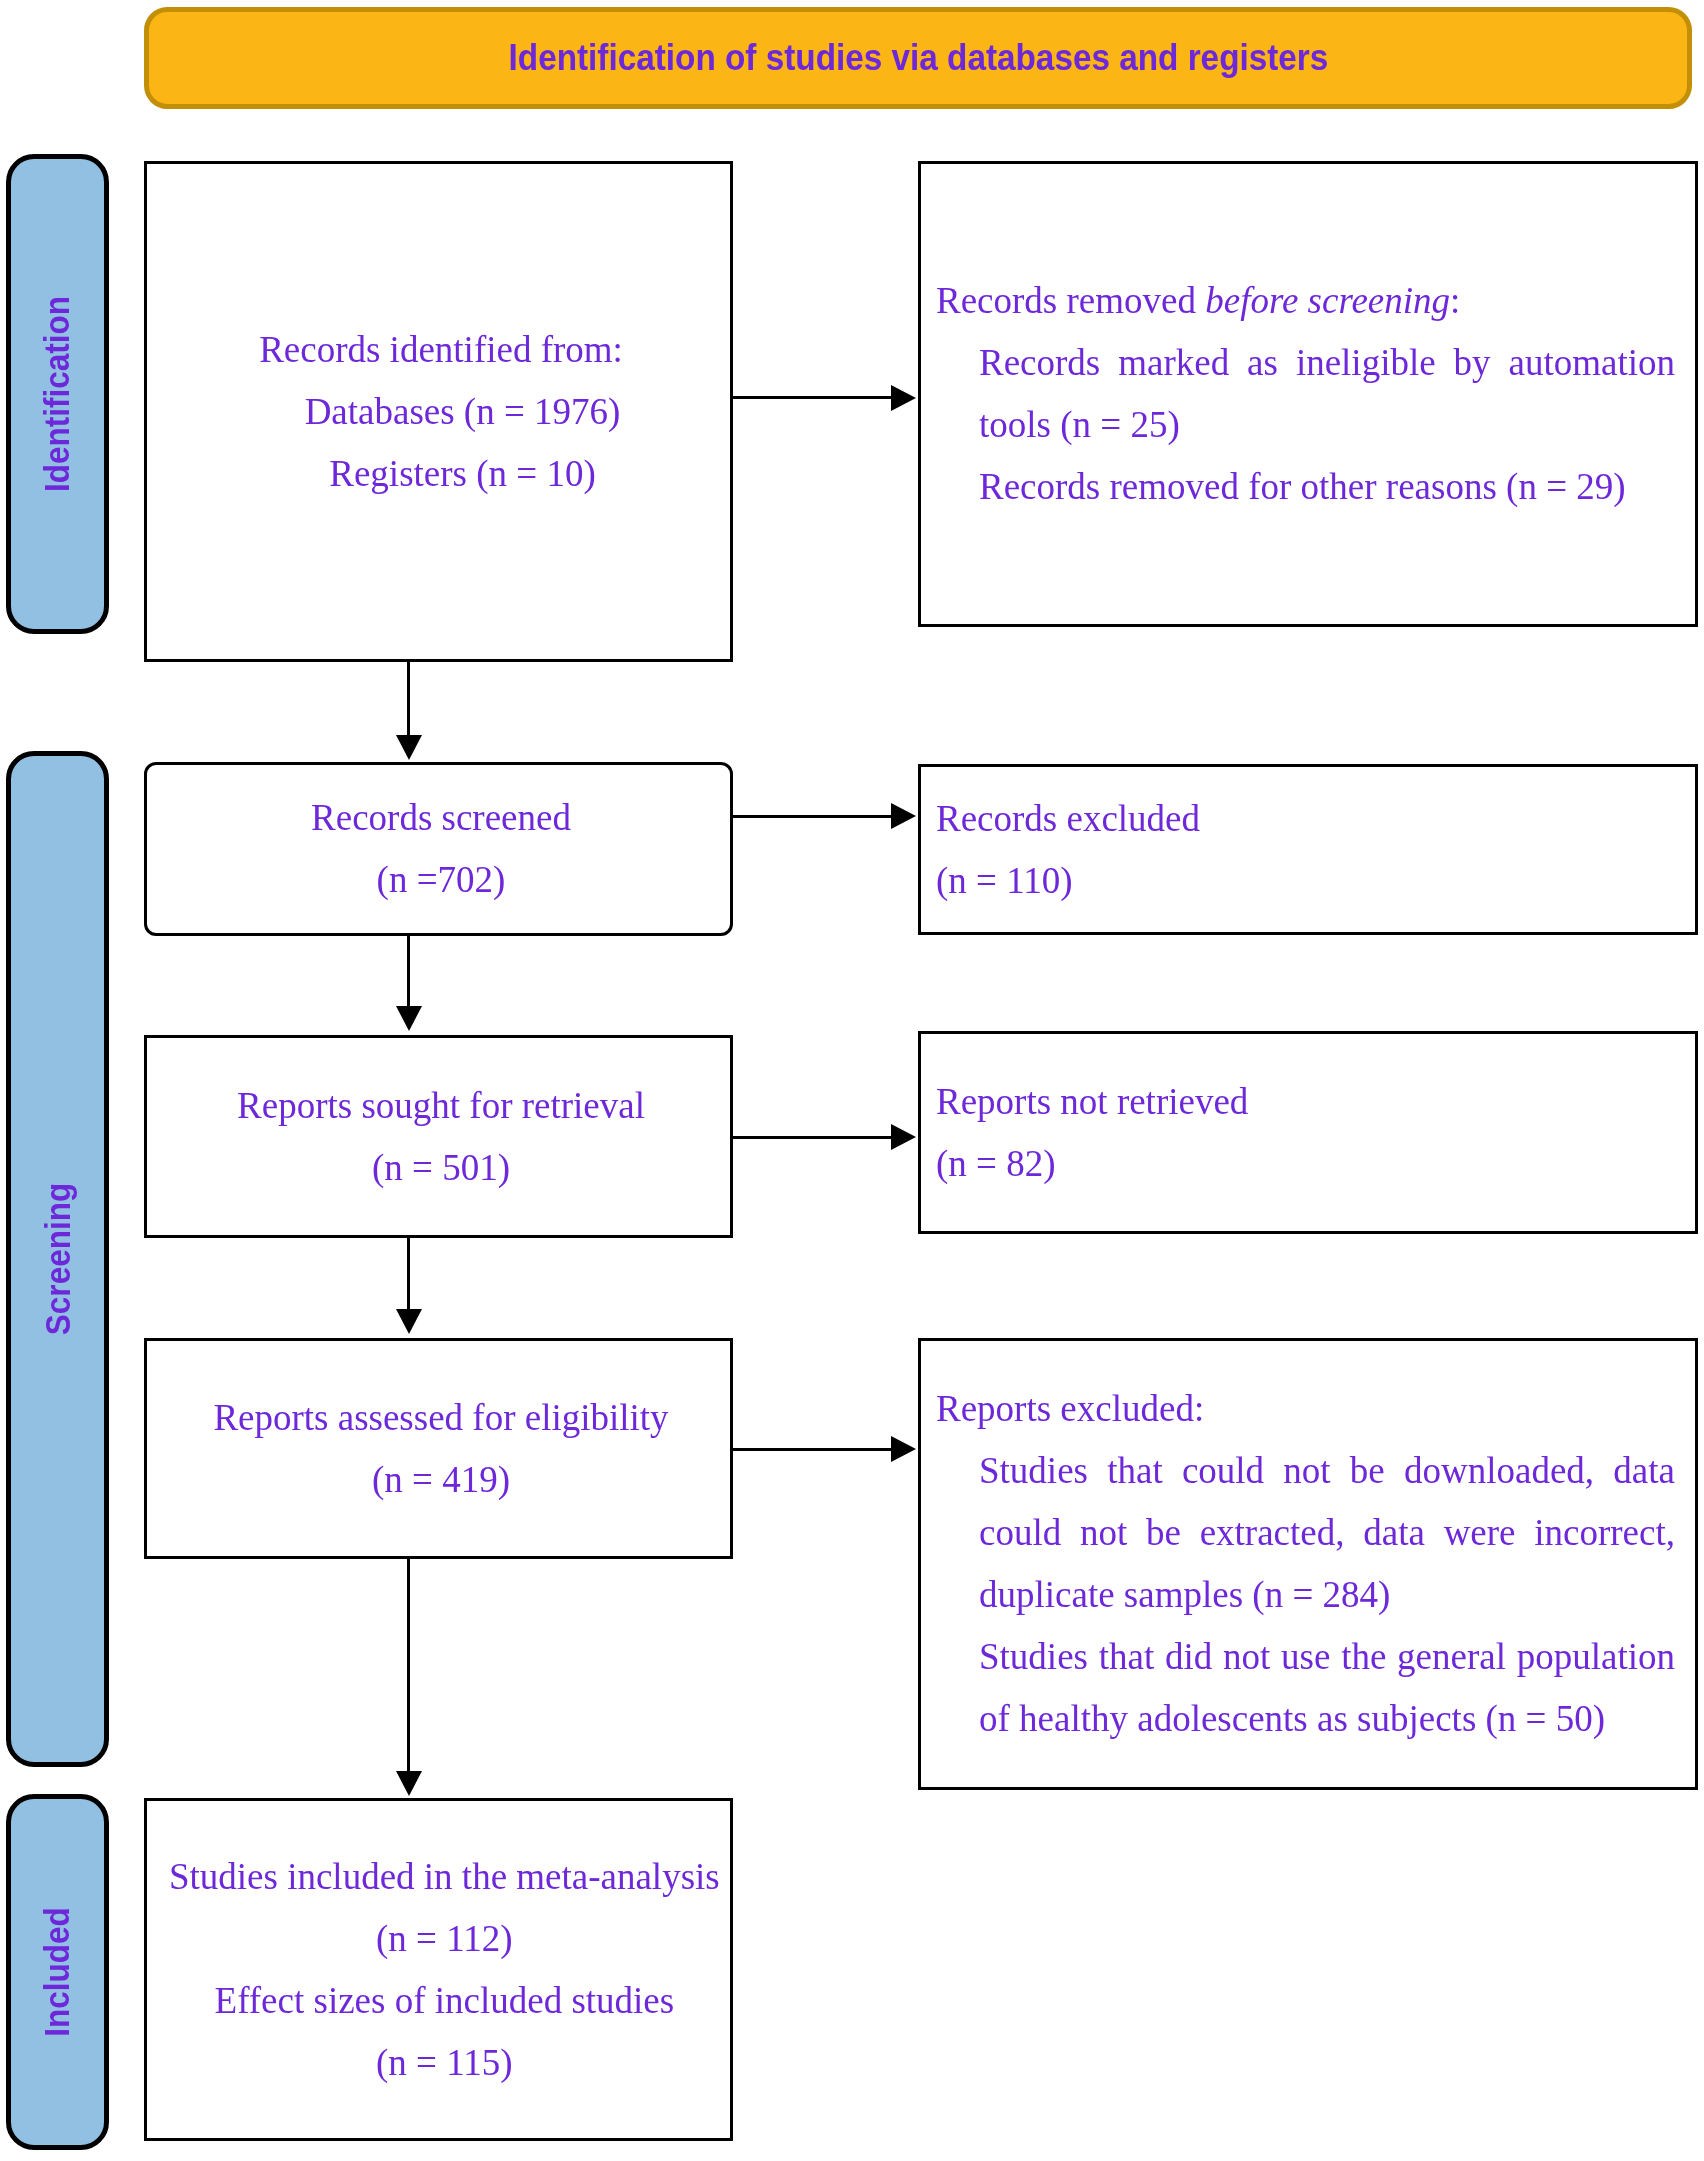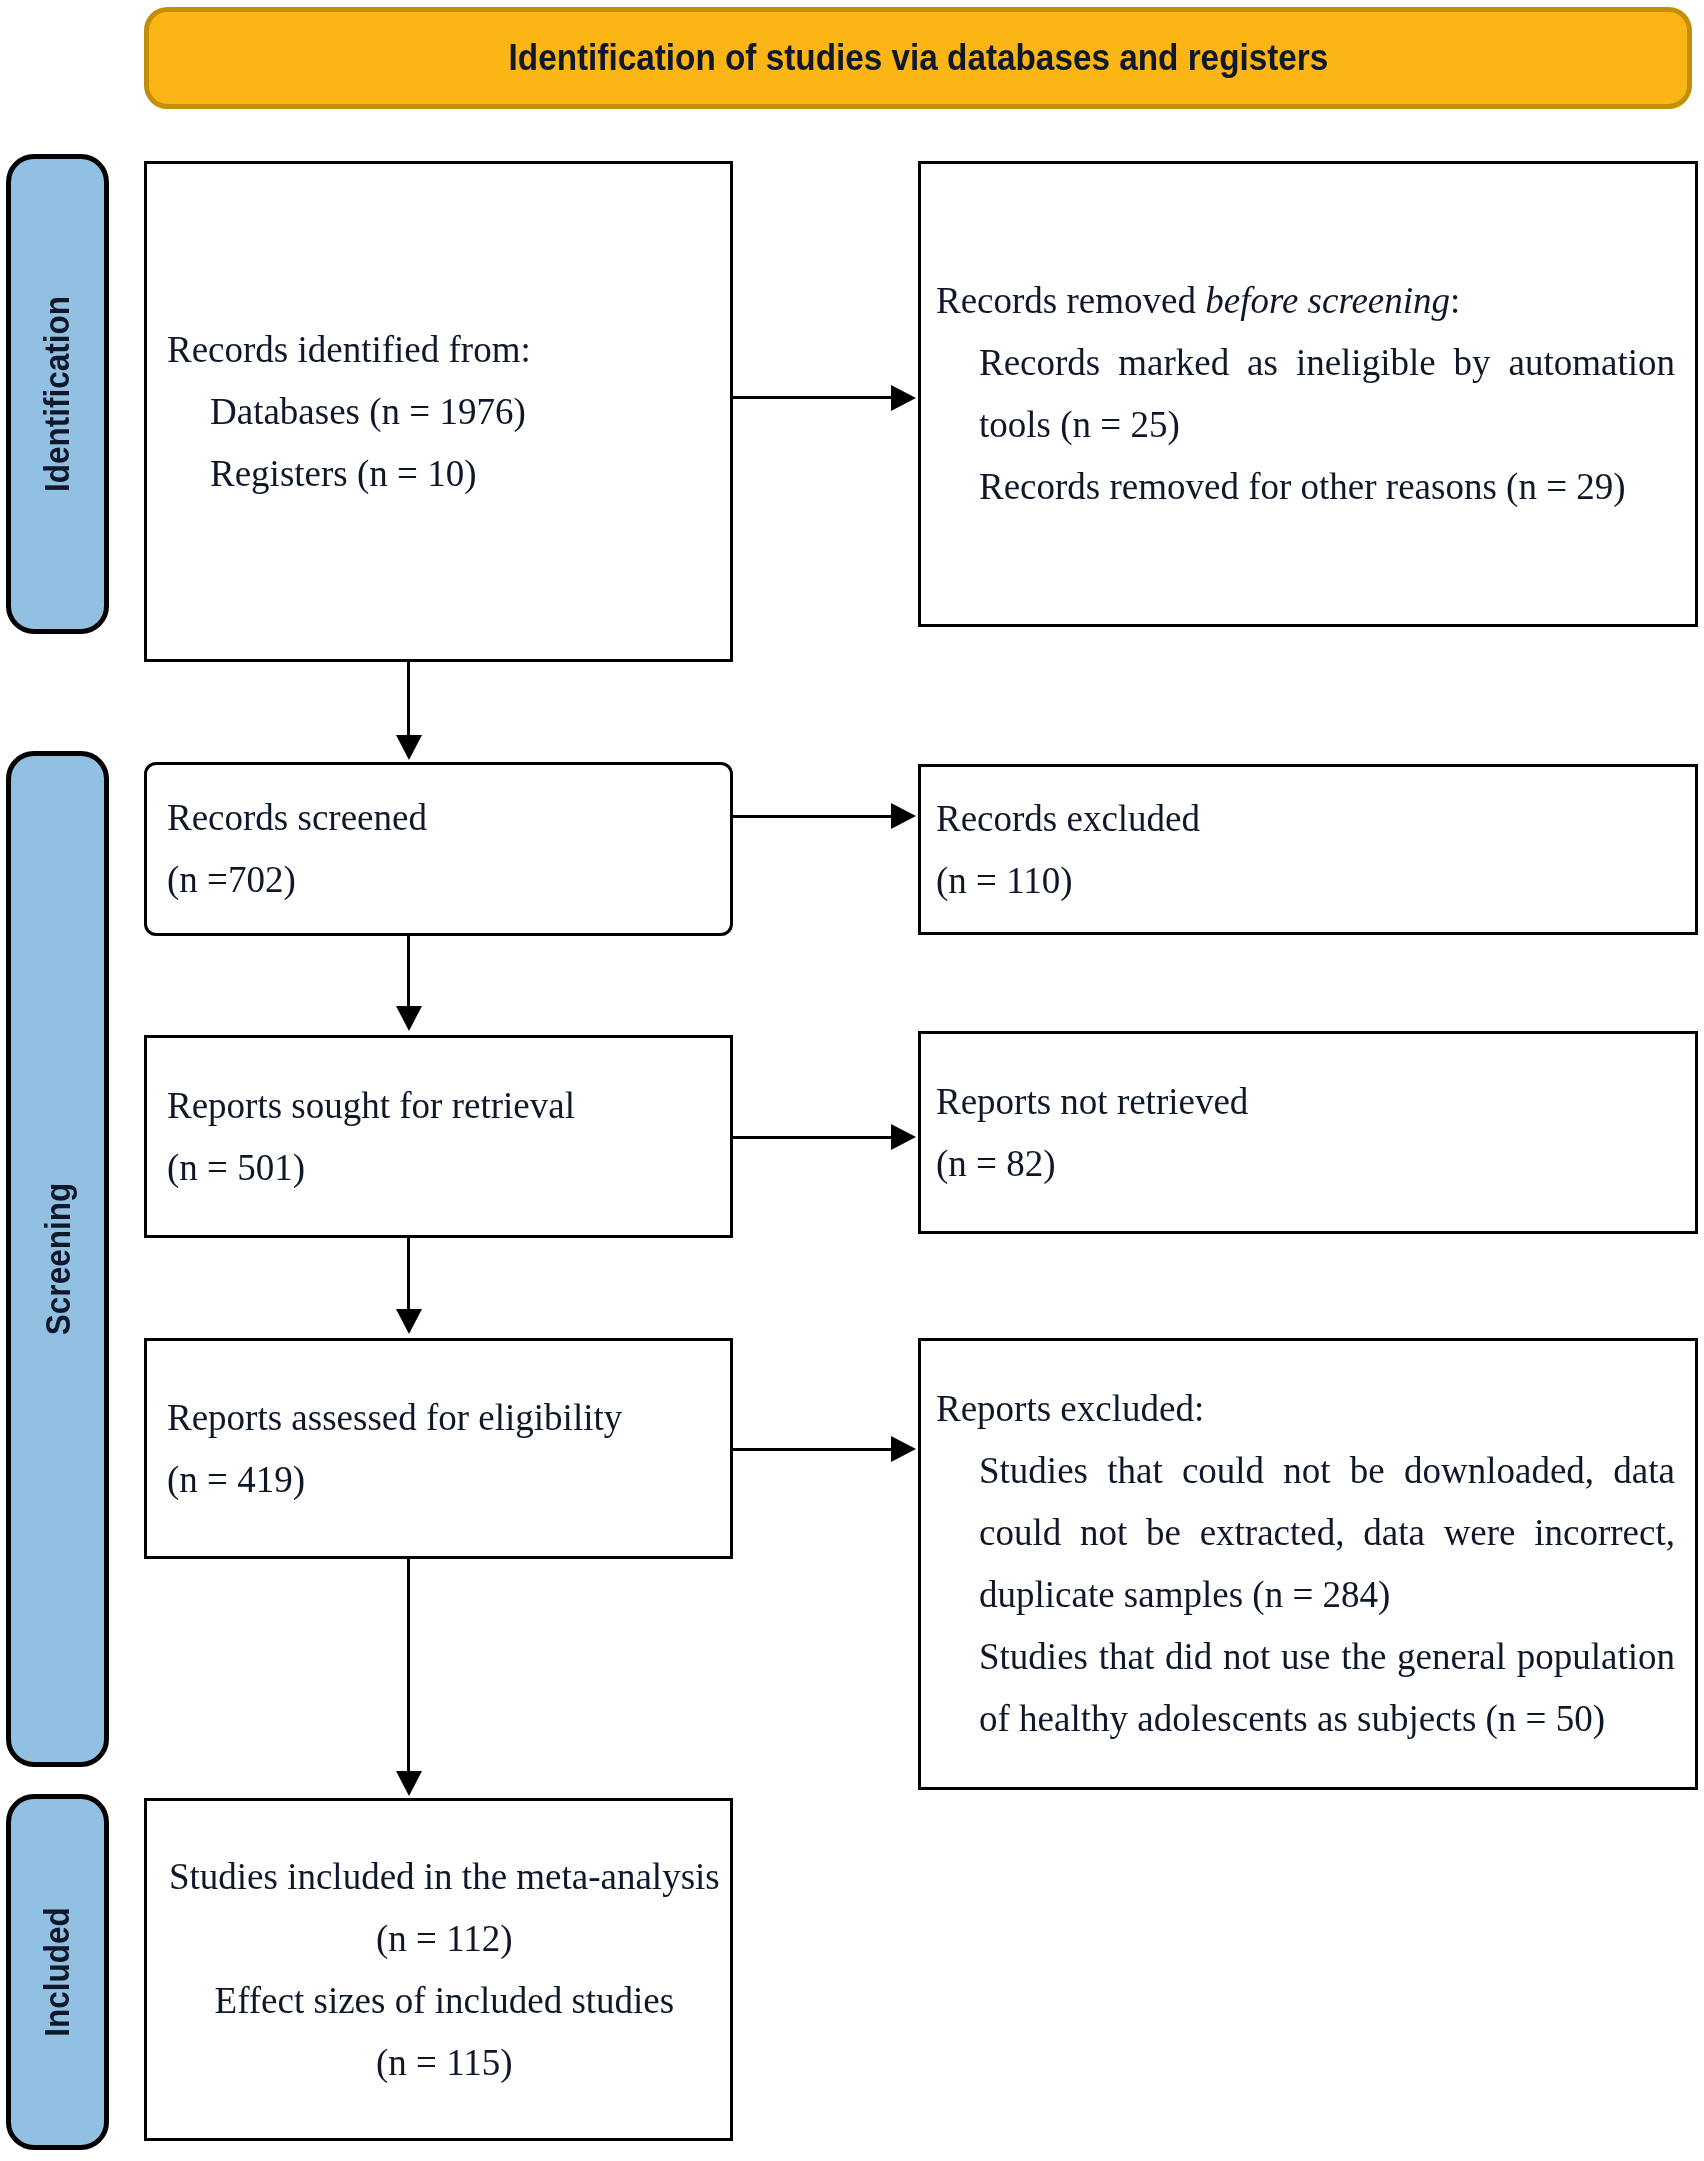--- a/index.html
+++ b/index.html
@@ -1,18 +1,18 @@
 <!DOCTYPE html>
 <html style="font-size:13.4px"><head>
 <meta charset="utf-8">
 <style>
   html,body { margin:0; padding:0; background:#ffffff; }
   #canvas {
     position:relative; width:1704px; height:2161px; background:#ffffff;
-    font-family:"Liberation Serif","DejaVu Serif",serif; color:#0f172a;
+    font-family:"Liberation Serif","DejaVu Serif",serif; color:#6d28d9;
   }
 
   
   .banner {
     position:absolute; left:144px; top:6.7px; width:1548px; height:102px;
     background:#FBB515; border:5px solid #C38F06; border-radius:23.4px;
     box-sizing:border-box; display:flex; align-items:center; justify-content:center;
   }
   .banner-text {
     font-family:"Liberation Sans","DejaVu Sans",sans-serif; font-weight:bold;
@@ -33,21 +33,21 @@
   }
   #side-identification { top:154px; height:480px; }
   #side-screening      { top:751px; height:1016px; }
   #side-included       { top:1794px; height:356px; }
 
   
   .wbox {
     position:absolute; background:#fff; border:3.3px solid #000; box-sizing:border-box;
     display:flex; flex-direction:column; justify-content:center;
   }
-  .col-l { left:144px;  width:589px; padding:0 15px 0 20px; }
+  .col-l { left:144px;  width:589px; padding:0 15px 0 20px;align-items:center; }
   .col-r { left:918px; width:780px; padding:0 20px 0 15px; }
 
   #box-identified    { top:161px;  height:501px; }
   #box-removed       { top:161px;  height:466px; }
   #box-screened      { top:762px;  height:174px;border-radius:12px; }
   #box-excluded      { top:764px;  height:171px; }
   #box-sought        { top:1035px; height:203px; }
   #box-not-retrieved { top:1031px; height:203px; }
   #box-assessed      { top:1338px; height:221px; }
   #box-rep-excluded  { top:1338px; height:452px; }

